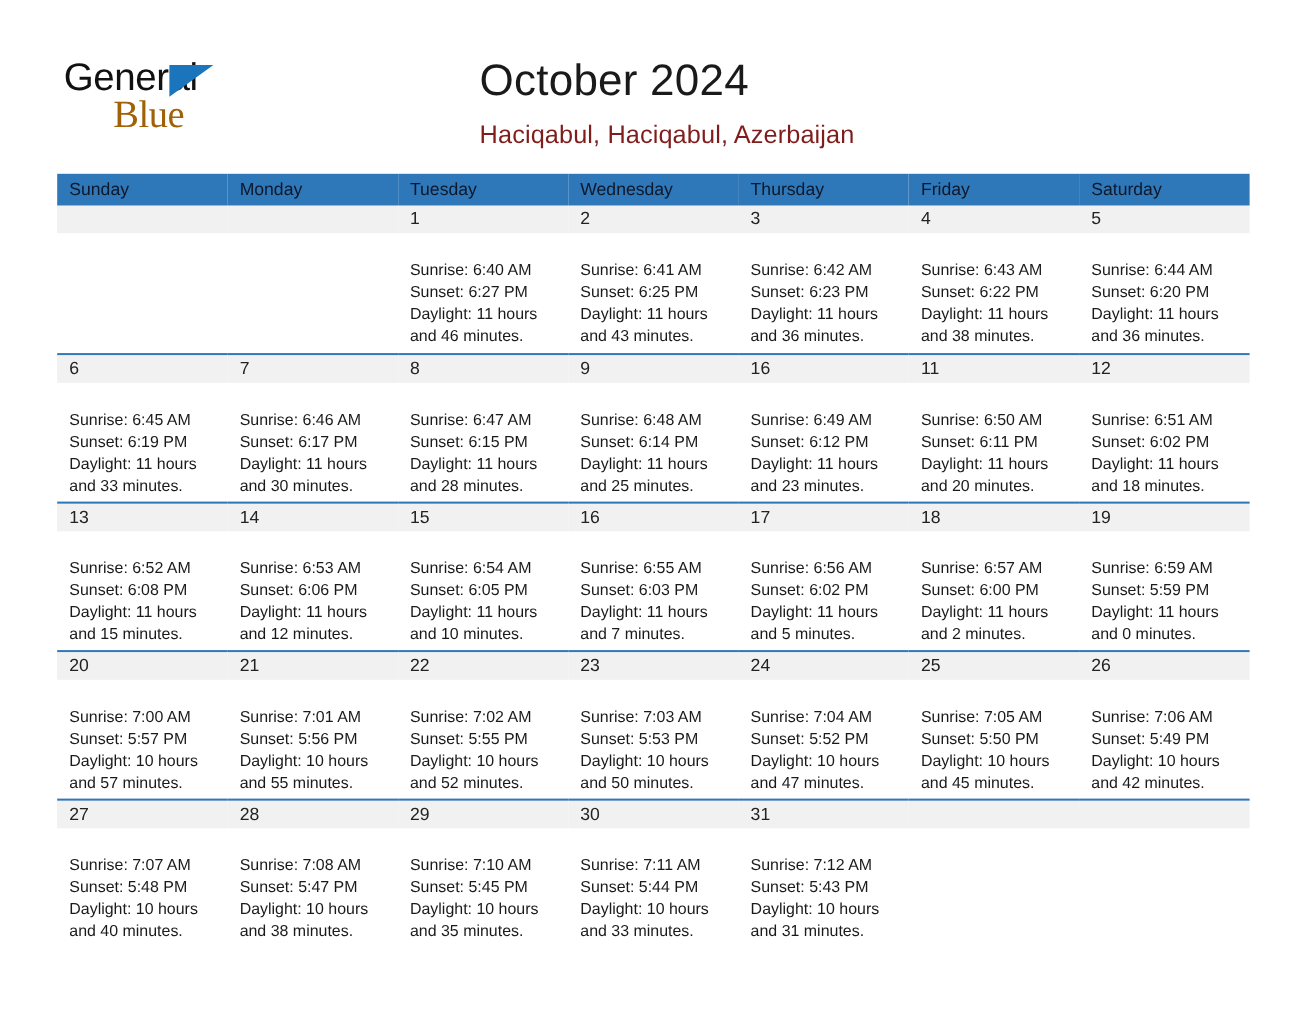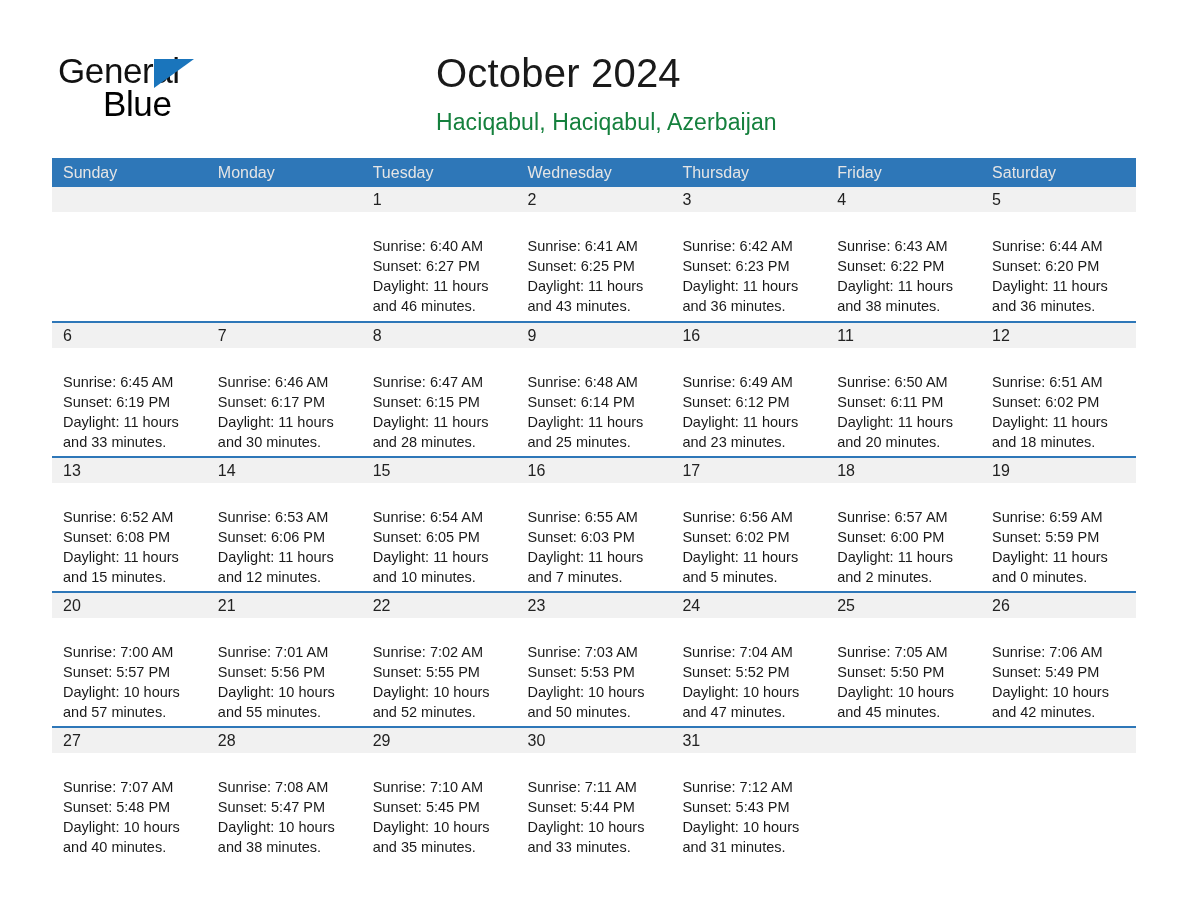--- a/index.html
+++ b/index.html
@@ -57,22 +57,22 @@
     border-left: 40px solid #1a75bc;
     border-bottom: 29px solid transparent;
   }
   .logo-blue {
     position: absolute;
     left: 45px;
     top: 33px;
     font-size: 35px;
     line-height: 38px;
     letter-spacing: -0.4px;
-    color: #000000;
-    font-family: Liberation Sans, sans-serif;
+    color: #a16207;
+    font-family: Liberation Serif, serif;
   }
 
   .title-block {
     position: absolute;
     right: 52px;
     top: 48px;
     text-align: left;
     width: 700px;
   }
   .cal-title {
@@ -80,42 +80,42 @@
     line-height: 50px;
     font-weight: normal;
     color: #1a1a1a;
     letter-spacing: 0.2px;
   }
   .cal-subtitle {
     margin-top: 10px;
     font-size: 23px;
     line-height: 28px;
     font-weight: normal;
-    color: #15803d;
+    color: #7f1d1d;
     letter-spacing: 0.1px;
   }
 
   
   .cal {
     position: absolute;
     left: 52px;
     top: 158px;
     width: 1084px;
     border-collapse: collapse;
     table-layout: fixed;
   }
   .cal th, .cal td {
     padding: 0;
     margin: 0;
     vertical-align: top;
   }
 
   .cal thead th {
     background: #2e77b8;
-    color: #e5e5e5;
+    color: #0f172a;
     font-size: 16px;
     font-weight: normal;
     text-align: left;
     height: 29px;
     line-height: 29px;
     padding-left: 11px;
     box-sizing: border-box;
   }
 
   tr.week-row > td {

